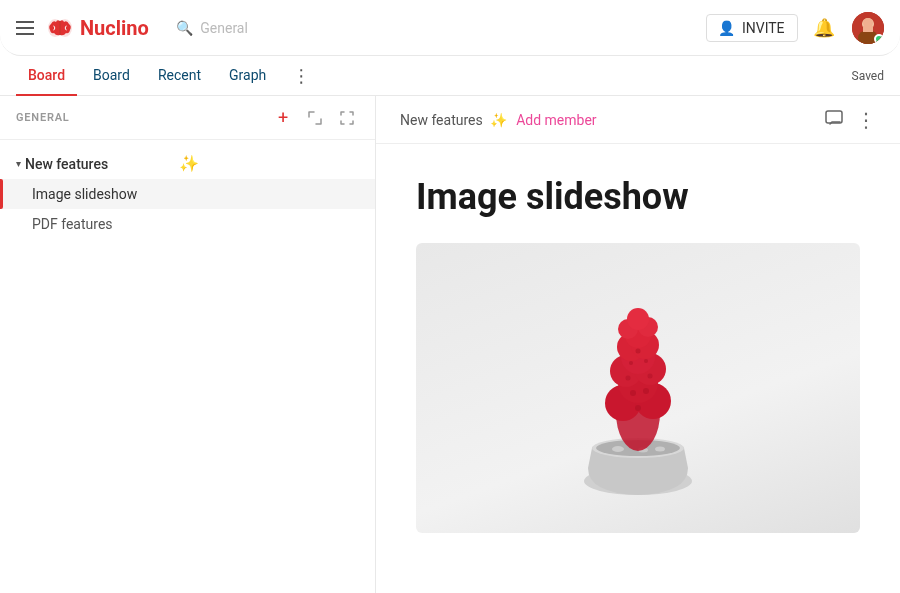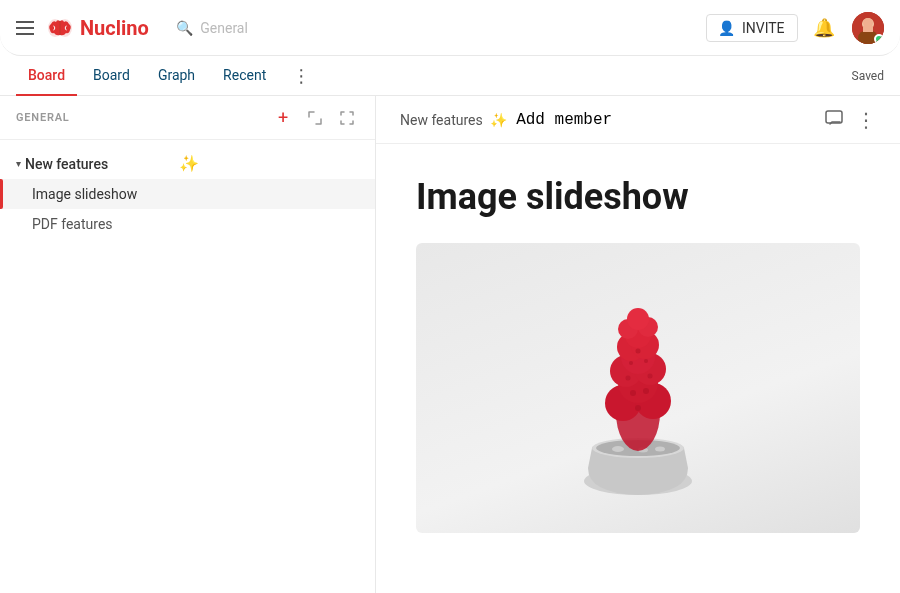--- a/index.html
+++ b/index.html
@@ -70,21 +70,21 @@
 
     
     .content-pane { flex: 1; display: flex; flex-direction: column; overflow: hidden; }
     .content-header {
       display: flex; align-items: center; padding: 0 24px; height: 48px;
       border-bottom: 1px solid #eee; flex-shrink: 0;
     }
     .breadcrumb-area { display: flex; align-items: center; gap: 8px; flex: 1; }
     .breadcrumb-item { font-size: 14px; color: #555; }
     .breadcrumb-emoji { font-size: 14px; }
-    .add-member-btn { font-size: 16px; color: #000000; cursor: pointer; font-family: Liberation Mono, monospace; }
+    .add-member-btn { font-size: 14px; color: #ec4899; cursor: pointer; }
     .content-header-actions { display: flex; align-items: center; gap: 12px; }
     .comment-icon { font-size: 18px; color: #555; cursor: pointer; }
     .more-icon { font-size: 18px; color: #555; cursor: pointer; }
 
     .content-body { flex: 1; overflow-y: auto; padding: 32px 40px; }
     .doc-title { font-size: 36px; font-weight: 700; color: #1a1a1a; margin-bottom: 24px; line-height: 1.2; }
 
     .image-container {
       width: 100%; max-width: 640px; height: 290px;
       background: #f0f0f0; border-radius: 6px; overflow: hidden;
@@ -159,24 +159,24 @@
 </nav>
 
 <div class="tabs-bar">
   <div class="tab active">
     <span>Board</span>
   </div>
   <div class="tab">
     <span>Board</span>
   </div>
   <div class="tab">
+    <span>Recent</span>
+  </div>
+  <div class="tab">
     <span>Graph</span>
-  </div>
-  <div class="tab">
-    <span>Recent</span>
   </div>
   <div class="tabs-more">⋮</div>
   <div class="tabs-saved">Saved</div>
 </div>
 
 <div class="main-area">
 
   <aside class="sidebar">
     <div class="sidebar-header">
       <span class="sidebar-title">GENERAL</span>

